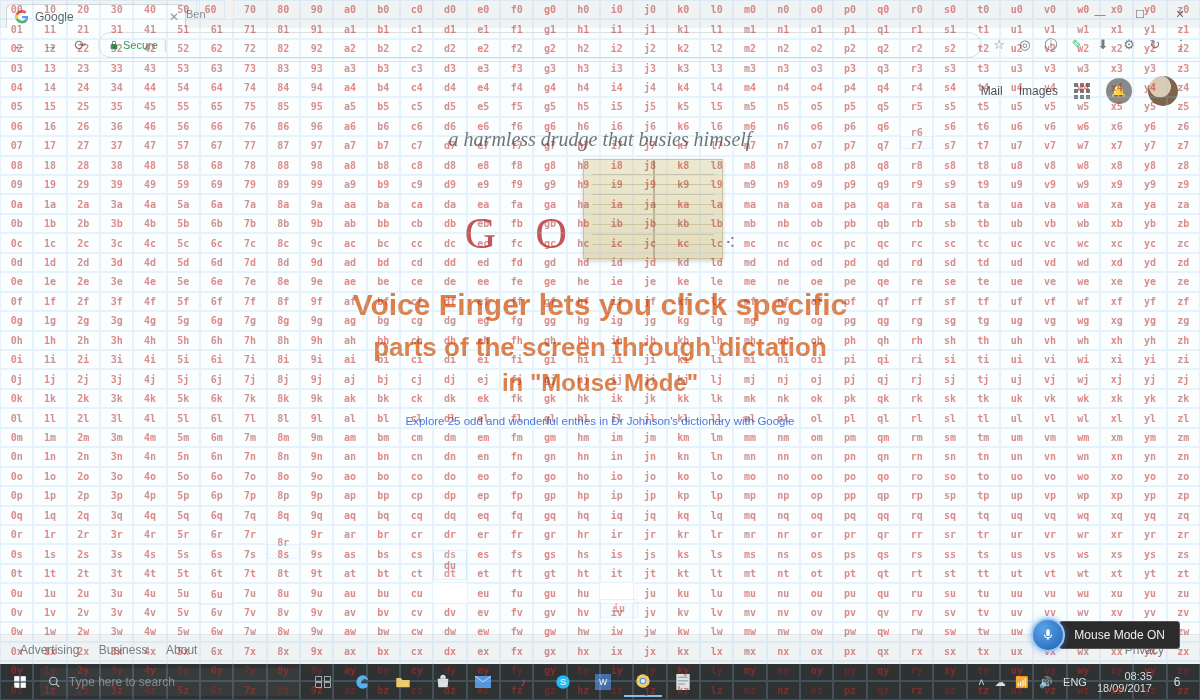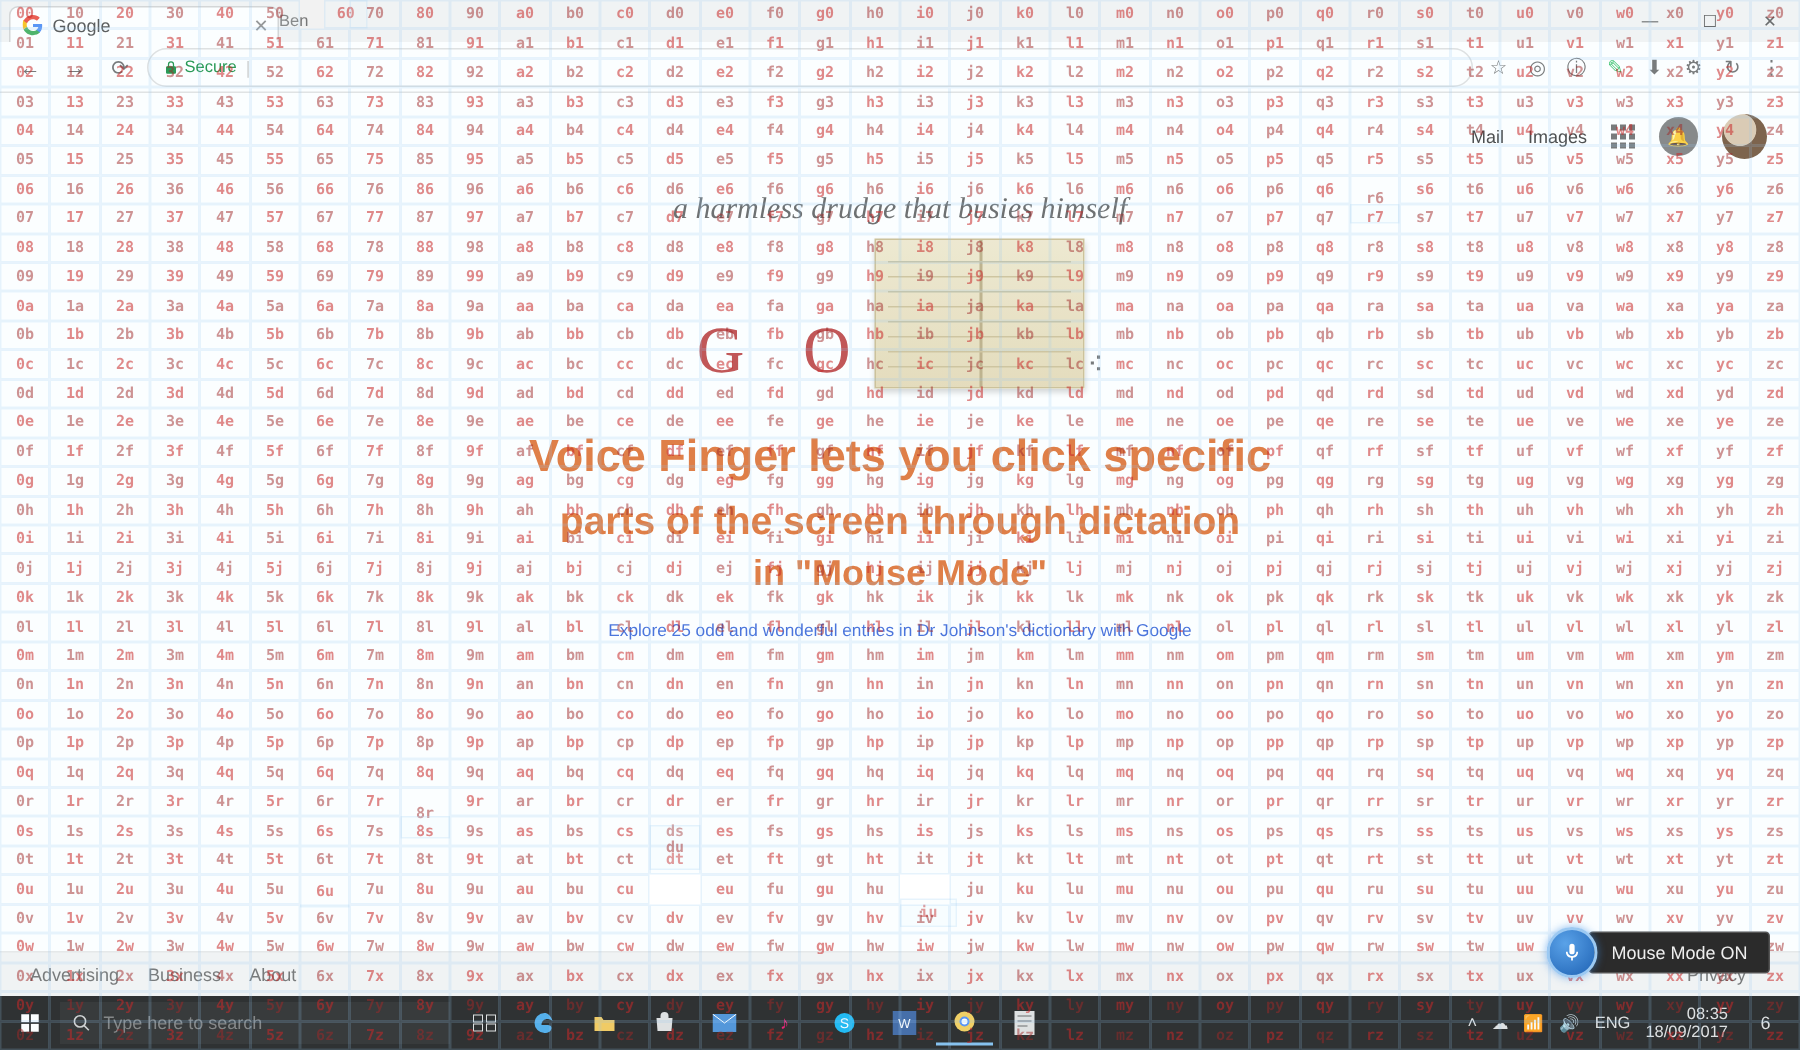--- a/index.html
+++ b/index.html
@@ -112,21 +112,21 @@
 </head>
 <body>
 
 <div id="grid-overlay">
     <div class="cell" style="left:0px;top:0px;width:33.333333333333336px;height:19.444444444444443px">00</div>
     <div class="cell alt" style="left:33.333333333333336px;top:0px;width:33.333333333333336px;height:19.444444444444443px">10</div>
     <div class="cell" style="left:66.66666666666667px;top:0px;width:33.333333333333336px;height:19.444444444444443px">20</div>
     <div class="cell alt" style="left:100px;top:0px;width:33.333333333333336px;height:19.444444444444443px">30</div>
     <div class="cell" style="left:133.33333333333334px;top:0px;width:33.333333333333336px;height:19.444444444444443px">40</div>
     <div class="cell alt" style="left:166.66666666666669px;top:0px;width:33.333333333333336px;height:19.444444444444443px">50</div>
-    <div class="cell" style="left:216px;top:0px;width:29px;height:19.444444444444443px">60</div>
+    <div class="cell" style="left:196px;top:0px;width:29px;height:19.444444444444443px">60</div>
     <div class="cell alt" style="left:233.33333333333334px;top:0px;width:33.333333333333336px;height:19.444444444444443px">70</div>
     <div class="cell" style="left:266.6666666666667px;top:0px;width:33.333333333333336px;height:19.444444444444443px">80</div>
     <div class="cell alt" style="left:300px;top:0px;width:33.333333333333336px;height:19.444444444444443px">90</div>
     <div class="cell" style="left:333.33333333333337px;top:0px;width:33.333333333333336px;height:19.444444444444443px">a0</div>
     <div class="cell alt" style="left:366.6666666666667px;top:0px;width:33.333333333333336px;height:19.444444444444443px">b0</div>
     <div class="cell" style="left:400px;top:0px;width:33.333333333333336px;height:19.444444444444443px">c0</div>
     <div class="cell alt" style="left:433.33333333333337px;top:0px;width:33.333333333333336px;height:19.444444444444443px">d0</div>
     <div class="cell" style="left:466.6666666666667px;top:0px;width:33.333333333333336px;height:19.444444444444443px">e0</div>
     <div class="cell alt" style="left:500.00000000000006px;top:0px;width:33.333333333333336px;height:19.444444444444443px">f0</div>
     <div class="cell" style="left:533.3333333333334px;top:0px;width:33.333333333333336px;height:19.444444444444443px">g0</div>

